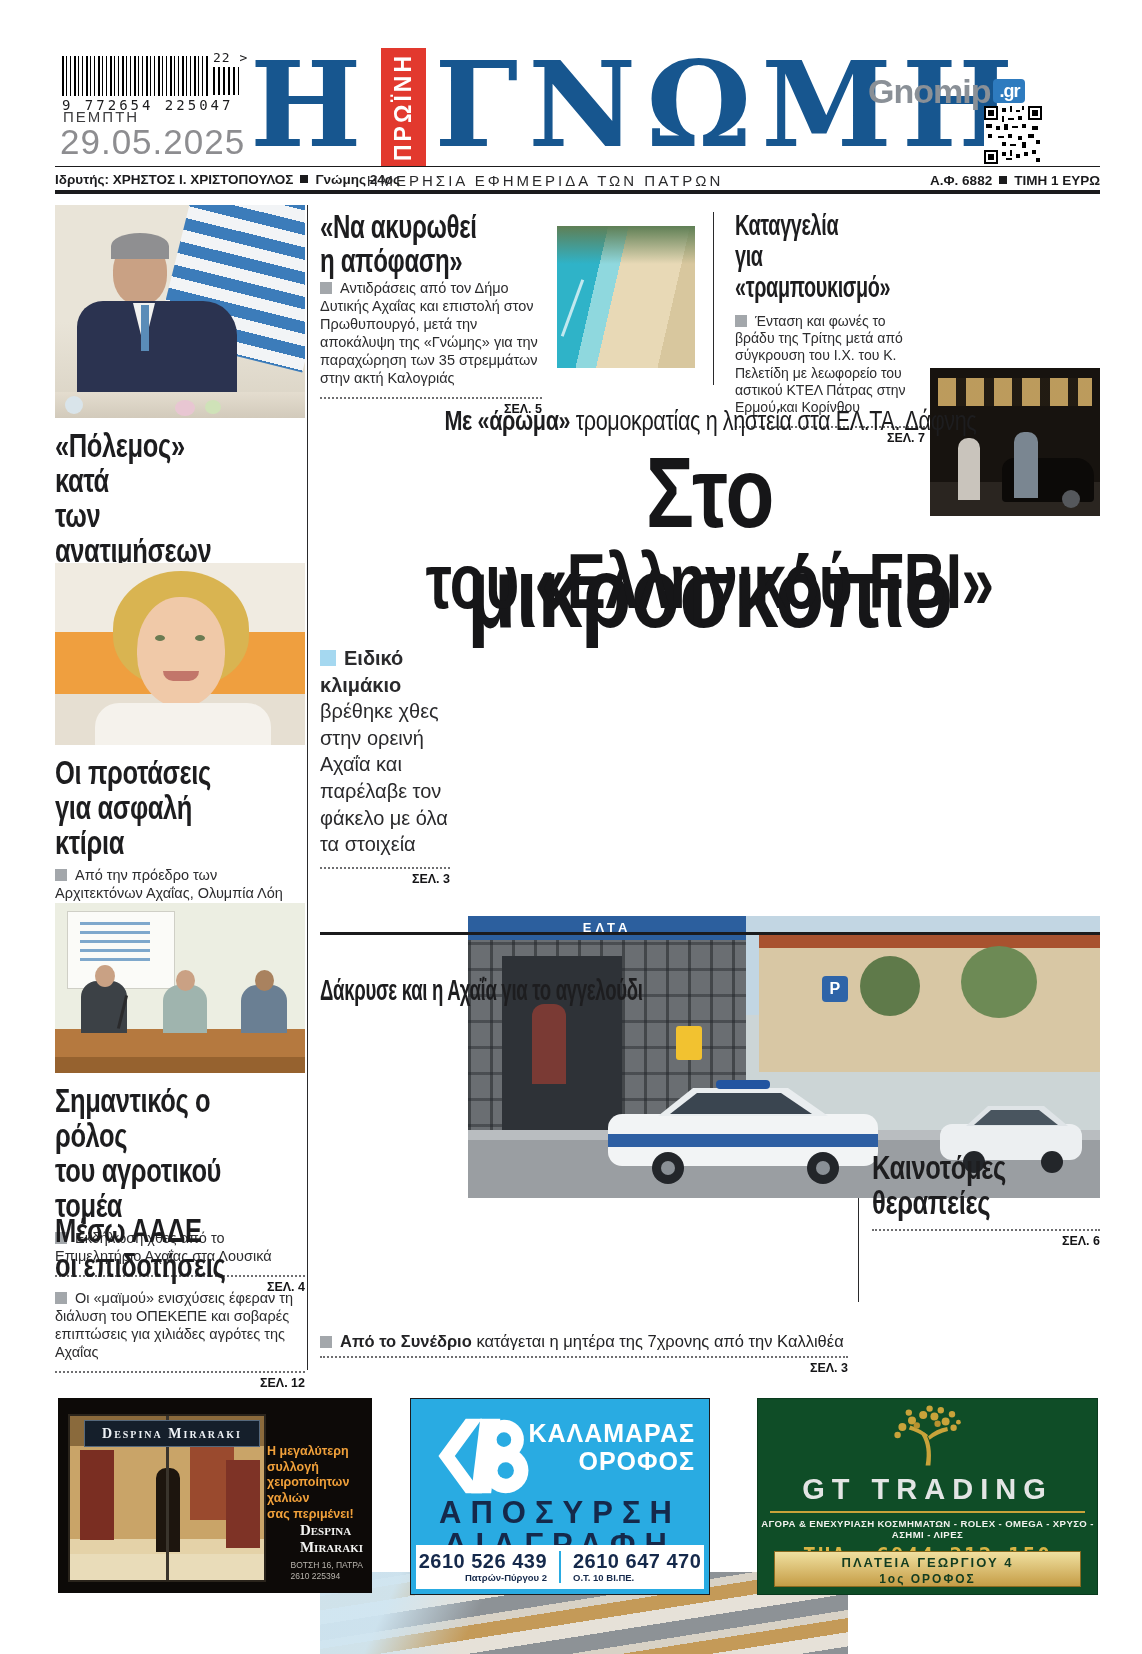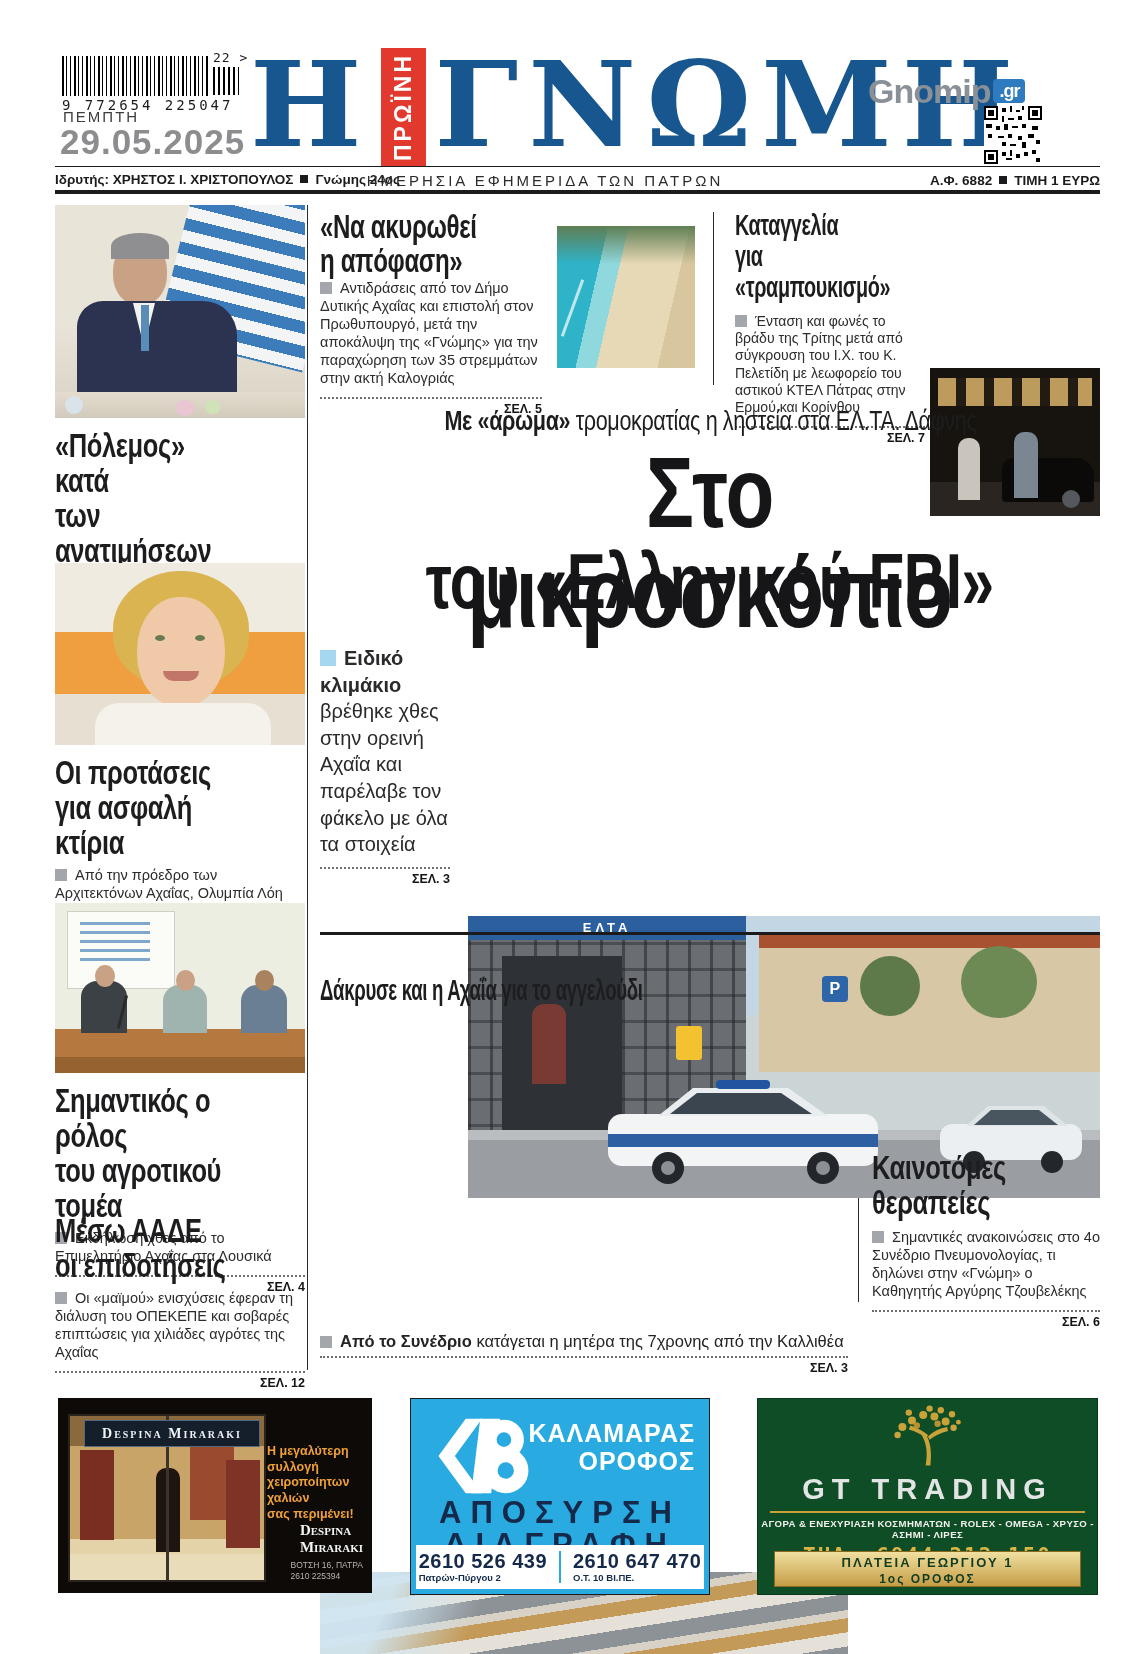--- a/index.html
+++ b/index.html
@@ -9,21 +9,21 @@
   .abs{position:absolute}
   .pre{white-space:pre-line}
   
   .barcode-bars{width:148px;height:40px;
     background:repeating-linear-gradient(90deg,#000 0 2px,#fff 2px 4px,#000 4px 5px,#fff 5px 8px,#000 8px 9px,#fff 9px 12px)}
   .barcode-num{font-family:"DejaVu Sans Mono",monospace;font-size:14px;letter-spacing:3px;margin-top:1px}
   .addon-code{font-family:"DejaVu Sans Mono",monospace;font-size:13px;letter-spacing:1px}
   .addon-bars{width:26px;height:28px;margin-top:2px;
     background:repeating-linear-gradient(90deg,#000 0 2px,#fff 2px 5px)}
   .day{font-size:15px;letter-spacing:2px;color:#3d3d3f}
-  .date{font-size:35px;font-weight:bold;color:#8d8d90;letter-spacing:1px}
+  .date{font-size:35px;font-weight:normal;color:#8d8d90;letter-spacing:1px}
   .masthead{display:flex;align-items:stretch;gap:9px;height:118px}
   .mh-letter{font-family:"DejaVu Serif",serif;font-weight:bold;font-size:118px;line-height:.96;
              color:#17568f;letter-spacing:10px}
   .mh-red{width:45px;background:#e2392e;display:flex;align-items:center;justify-content:center}
   .mh-vert{writing-mode:vertical-rl;transform:rotate(180deg);color:#fff;font-weight:bold;
            font-size:23px;letter-spacing:3px}
   .gnomip{font-weight:bold;font-size:34px;color:#8a9097;letter-spacing:-1px}
   .g-tld{background:#2e7bbf;color:#fff;font-size:18px;padding:2px 6px;border-radius:4px;margin-left:3px;vertical-align:6px}
   .hrule{position:absolute;background:#1b1b1d}
   .info{font-size:13.5px;font-weight:bold;color:#1b1b1d}
@@ -334,21 +334,20 @@
     <span class="sq"></span><b>Από το Συνέδριο</b><span> κατάγεται η μητέρα της 7χρονης από την Καλλιθέα</span>
   </div>
   <div class="abs" style="left:320px;top:1352px;width:528px">
     <div class="dots" style="margin-top:4px"></div>
     <div class="pref">ΣΕΛ. 3</div>
   </div>
 
   <article class="abs" style="left:872px;top:1150px;width:228px">
     <h2 class="hl" style="font-size:34px"><span class="cx">Καινοτόμες
 θεραπείες</span></h2>
-    <p class="dek" style="font-size:14.5px;margin-top:9px"><span class="sq"></span><span>Σημαντικές ανακοινώσεις στο 4ο Συνέδριο Πνευμονολογίας, τι δηλώνει στην «Γνώμη» ο Καθηγητής Αργύρης Τζουβελέκης</span></p>
     <div class="dots"></div>
     <div class="pref">ΣΕΛ. 6</div>
   </article>
 
   <div class="abs ad1" style="left:58px;top:1398px;width:314px;height:195px">
     <div class="window">
       <div class="shape" style="left:10px;top:34px;width:34px;height:90px;background:#7a2e22"></div>
       <div class="shape" style="left:120px;top:30px;width:44px;height:74px;background:#9a4a2e"></div>
       <div class="shape" style="left:156px;top:44px;width:34px;height:88px;background:#7e3326"></div>
       <div class="shape" style="left:86px;top:52px;width:24px;height:84px;border-radius:10px 10px 0 0;background:#1d150e"></div>
@@ -380,21 +379,21 @@
       <circle cx="78" cy="27" r="8" fill="#29abe2"></circle>
         <circle cx="80" cy="61" r="9" fill="#29abe2"></circle>
     </svg>
     <div class="kname">
       <div>ΚΑΛΑΜΑΡΑΣ</div>
       <div>ΟΡΟΦΟΣ</div>
     </div>
     <div class="svc" style="top:96px">ΑΠΟΣΥΡΣΗ</div>
     <div class="svc" style="top:128px">ΔΙΑΓΡΑΦΗ</div>
     <div class="foot">
-      <div class="ph" style="text-align:left">
+      <div class="ph" style="text-align:right">
         <div class="n">2610 526 439</div>
         <div class="a">Πατρών-Πύργου 2</div>
       </div>
       <div class="div"></div>
       <div class="ph">
         <div class="n">2610 647 470</div>
         <div class="a">Ο.Τ. 10 ΒΙ.ΠΕ.</div>
       </div>
     </div>
   </div>
@@ -419,18 +418,18 @@
           <circle cx="98" cy="24" r="3"></circle>
         <circle cx="46" cy="28" r="4" fill="#b8922f"></circle>
           <circle cx="72" cy="26" r="4" fill="#b8922f"></circle>
       </g>
     </svg>
     <div class="gtname">GT TRADING</div>
     <div class="gline"></div>
     <div class="svcs">ΑΓΟΡΑ &amp; ΕΝΕΧΥΡΙΑΣΗ ΚΟΣΜΗΜΑΤΩΝ - ROLEX - OMEGA - ΧΡΥΣΟ - ΑΣΗΜΙ - ΛΙΡΕΣ</div>
     <div class="gphone">ΤΗΛ. 6944 212.150</div>
     <div class="banner">
-      <div>ΠΛΑΤΕΙΑ ΓΕΩΡΓΙΟΥ 1</div>
+      <div>ΠΛΑΤΕΙΑ ΓΕΩΡΓΙΟΥ 4</div>
       <div style="font-size:12px">1ος ΟΡΟΦΟΣ</div>
     </div>
   </div>
 
 </div>
 
 </body></html>

